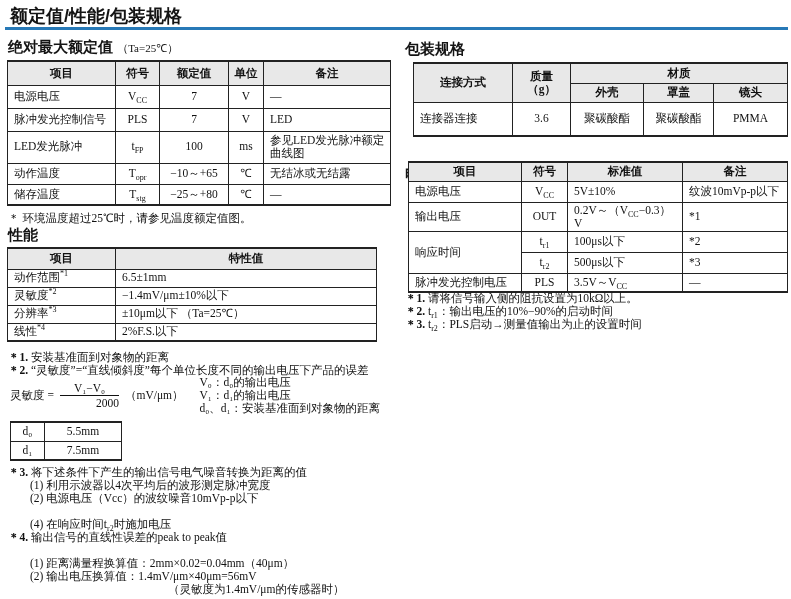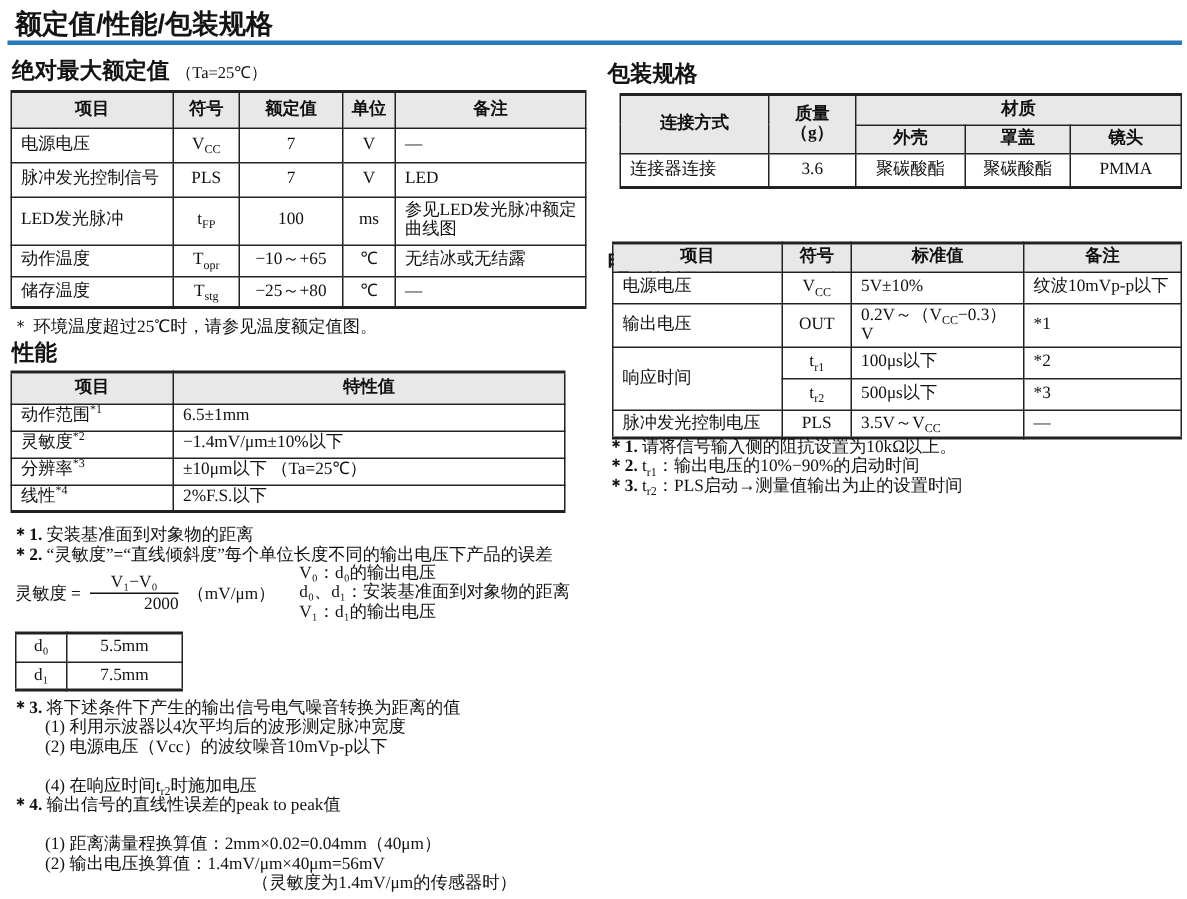--- a/index.html
+++ b/index.html
@@ -34,21 +34,21 @@
   .t1 { left:7px; top:60px; width:384px; }
   .t1 tr:nth-child(1){height:24px} .t1 tr:nth-child(2){height:23px}
   .t1 tr:nth-child(3){height:23px} .t1 tr:nth-child(4){height:32px}
   .t1 tr:nth-child(5){height:21px} .t1 tr:nth-child(6){height:21px}
 
   .t2 { left:7px; top:247px; width:370px; }
   .t2 tr:nth-child(1){height:21px}
   .t2 tr:nth-child(n+2){height:18px}
 
   .t3 { left:413px; top:62px; width:375px; }
-  .t3 tr:nth-child(1){height:20px} .t3 tr:nth-child(2){height:19px} .t3 tr:nth-child(3){height:23px}
+  .t3 tr:nth-child(1){height:20px} .t3 tr:nth-child(2){height:19px} .t3 tr:nth-child(3){height:34px}
 
   .t4 { left:408px; top:161px; width:380px; }
   .t4 tr:nth-child(1){height:19px}
   .t4 tr:nth-child(n+2){height:21px}
   .t4 tr:nth-child(6){height:19px}
 
   .td-tbl { left:10px; top:421px; width:112px; }
   .td-tbl tr{height:19px}
 
   .note { position:absolute; font-size:11.5px; line-height:13px; white-space:nowrap; color:#111; }
@@ -173,22 +173,22 @@
 
   <div class="formula">
     <span class="f-lhs">灵敏度 =</span>
     <span class="frac">
       <span class="num">V₁−V₀</span>
       <span class="den">2000</span>
     </span>
     <span class="f-unit">（mV/μm）</span>
     <div class="f-defs">
       <div>V₀：d₀的输出电压</div>
+      <div>V₁：d₁的输出电压</div>
       <div>d₀、d₁：安装基准面到对象物的距离</div>
-      <div>V₁：d₁的输出电压</div>
     </div>
   </div>
 
   <table class="t td-tbl">
     <colgroup>
         <col style="width:34px">
         <col>
       </colgroup>
     <tbody>
         <tr>

